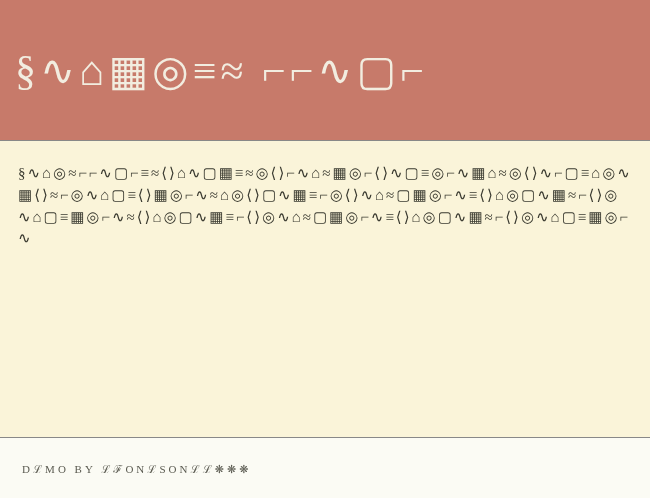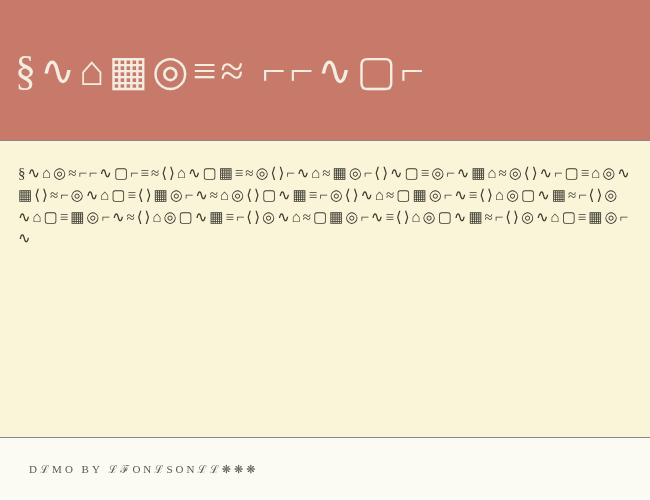--- a/index.html
+++ b/index.html
@@ -40,21 +40,21 @@
     word-break: break-all;
     font-family: serif;
   }
   
   .footer {
     width: 100%;
     height: 60px;
     background: #fbfbf4;
     display: flex;
     align-items: center;
-    padding: 0 29px;
+    padding: 0 22px;
   }
   .footer-text {
     color: #5a5a50;
     font-size: 11px;
     letter-spacing: 3px;
     font-family: serif;
   }
 </style>
 </head>
 <body>

